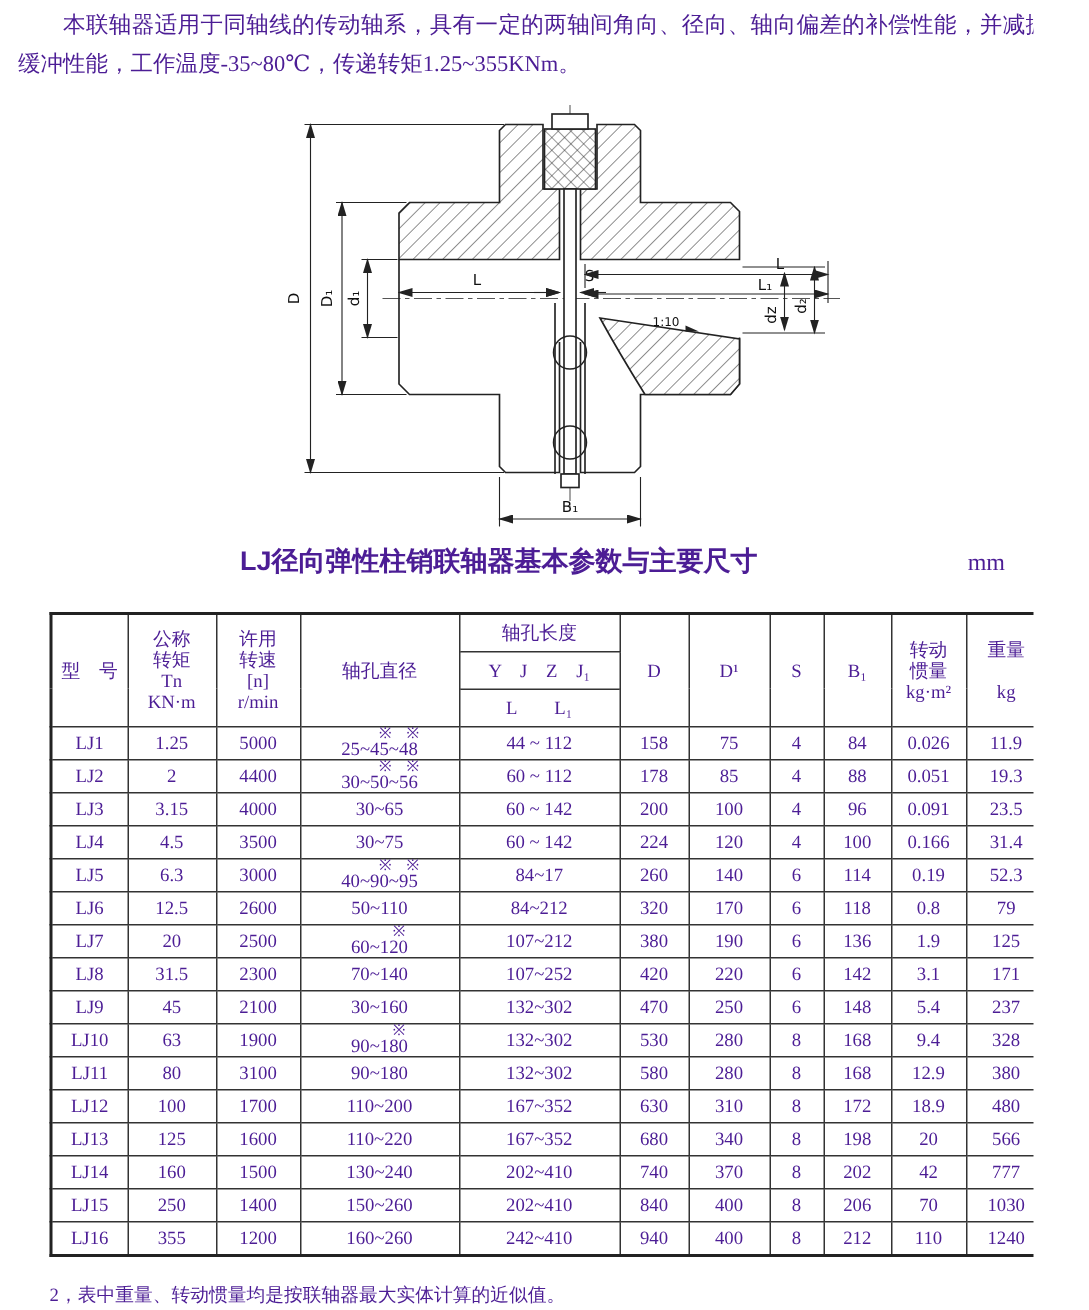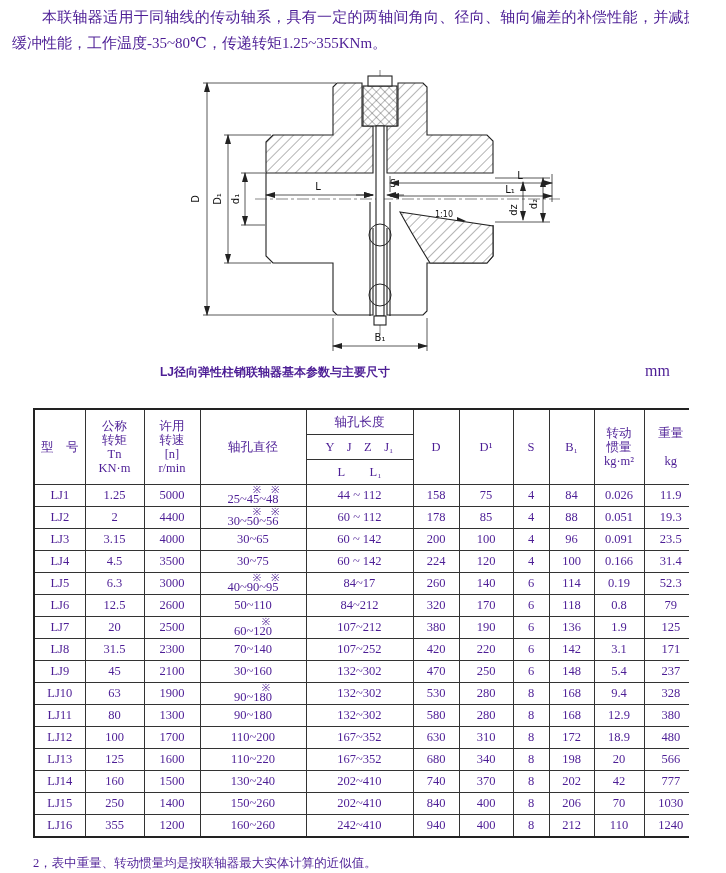--- a/index.html
+++ b/index.html
@@ -3,21 +3,21 @@
 <meta charset="utf-8">
 <style>
   html,body{margin:0;padding:0;background:#fff;}
   .page{position:relative;width:689px;height:873px;background:#ffffff;overflow:hidden;
         font-family:"Liberation Serif","DejaVu Serif",serif;color:#4c1d95;}
   .intro{position:absolute;top:4px;left:12px;width:702px;font-size:15px;line-height:26px;
          text-indent:2em;text-align:justify;margin:0;}
   .drawing{position:absolute;top:70px;left:160px;width:440px;height:292px;}
   .caption-row{position:absolute;top:362px;left:160px;width:510px;display:flex;
                justify-content:space-between;align-items:baseline;}
-  .caption{font-family:"Liberation Sans","DejaVu Sans",sans-serif;font-weight:bold;font-size:12px;}
+  .caption{font-family:"Liberation Sans","DejaVu Sans",sans-serif;font-weight:bold;font-size:18px;}
   .unit{font-size:16px;}
   table.params{position:absolute;top:408px;left:33px;width:664px;border-collapse:collapse;
          table-layout:fixed;text-align:center;font-size:12.5px;
          border:2px solid #222;}
   table.params th,table.params td{border:1px solid #333;padding:0;font-weight:normal;}
   table.params thead th{white-space:pre-line;line-height:14px;font-size:12.5px;vertical-align:middle;}
   table.params thead tr{height:25px;}
   table.params tbody td{height:21px;vertical-align:middle;}
   .marks{height:7px;line-height:7px;font-size:10px;text-align:center;padding-left:26px;}
   .bval{line-height:12px;text-align:center;}
@@ -333,21 +333,21 @@
       <td>530</td>
       <td>280</td>
       <td>8</td>
       <td>168</td>
       <td>9.4</td>
       <td>328</td>
     </tr>
         <tr>
       <td>LJ11</td>
       <td>80</td>
-      <td>1300</td>
+      <td>3100</td>
       <td>
 
         <div class="bval">90~180</div>
       </td>
       <td>132~302</td>
       <td>580</td>
       <td>280</td>
       <td>8</td>
       <td>168</td>
       <td>12.9</td>

